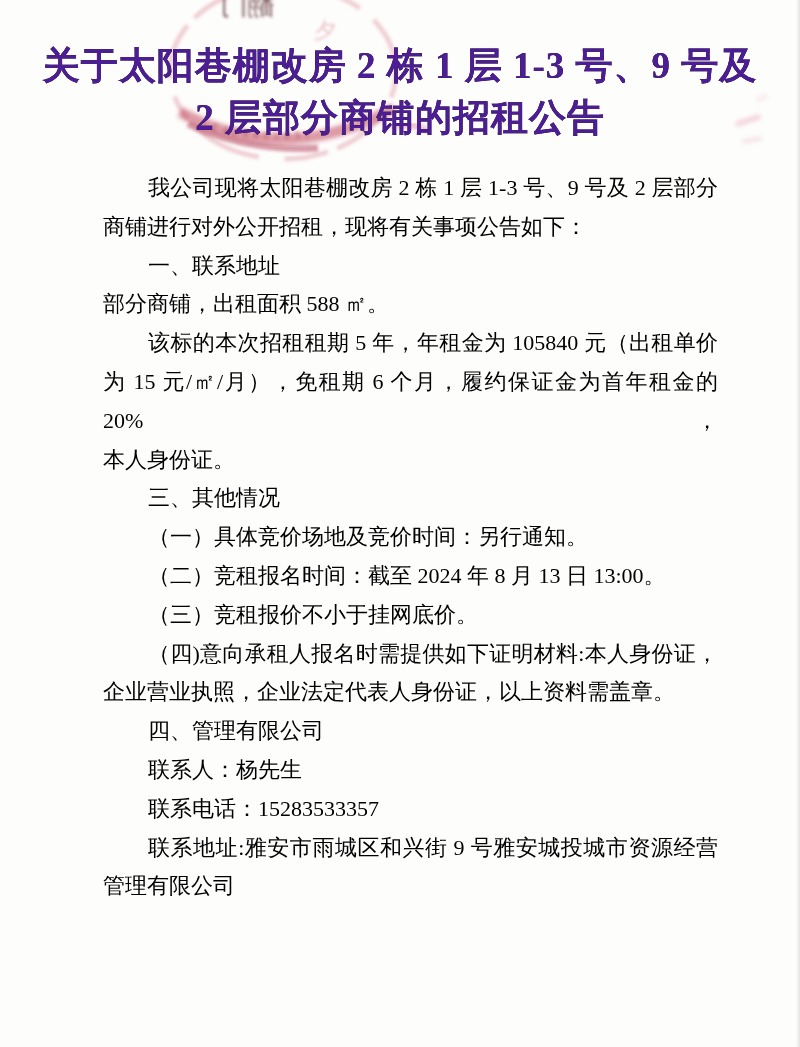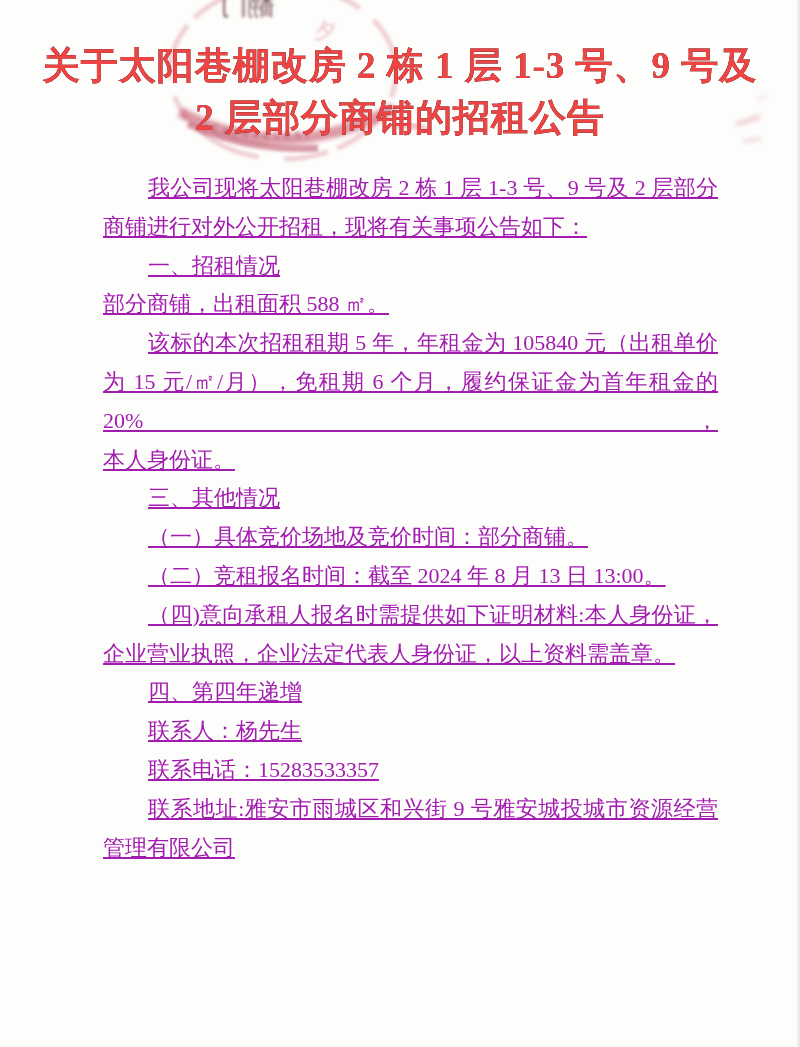--- a/index.html
+++ b/index.html
@@ -17,31 +17,30 @@
   
   .scan-edge-right {
     position: absolute; top: 0; right: 0; width: 4px; height: 100%;
     background: linear-gradient(to right, rgba(0,0,0,0), rgba(0,0,0,0.10));
   }
   .title-block {
     position: absolute; top: 40px; left: 40px; right: 40px;
     text-align: center; z-index: 2;
   }
   .title-line {
-    font-size: 37px; font-weight: 700; color: #ef4444;
+    font-size: 37px; font-weight: 700; color: #4c1d95;
     line-height: 52px; letter-spacing: 1px;
     text-shadow: 0 0 0.6px #000;
   }
   .body-block {
     position: absolute; top: 169px; left: 103px; width: 615px; z-index: 2;
   }
   .line {
-    font-size: 22px; color: #a21caf; line-height: 38.8px;
+    font-size: 22px; color: #000000; line-height: 38.8px;
     white-space: nowrap;
-    text-decoration: underline;
   }
   .line.indent { padding-left: 45px; }
   .line.full { white-space: normal; text-align: justify; text-align-last: justify; }
   
   .stamp {
     position: absolute; left: 128px; top: -14px; z-index: 1;
     pointer-events: none;
   }
   
   .smudge {
@@ -84,31 +83,32 @@
   </svg>
 
   <div class="title-block">
     <div class="title-line">关于太阳巷棚改房 2 栋 1 层 1-3 号、9 号及</div>
     <div class="title-line">2 层部分商铺的招租公告</div>
   </div>
 
   <div class="body-block">
       <div class="line indent full">我公司现将太阳巷棚改房 2 栋 1 层 1-3 号、9 号及 2 层部分</div>
       <div class="line">商铺进行对外公开招租，现将有关事项公告如下：</div>
-      <div class="line indent">一、招租情况</div>
+      <div class="line indent">一、联系地址</div>
       <div class="line">部分商铺，出租面积 588 ㎡。</div>
       <div class="line indent full">该标的本次招租租期 5 年，年租金为 105840 元（出租单价</div>
       <div class="line full">为 15 元/㎡/月），免租期 6 个月，履约保证金为首年租金的 20%，</div>
       <div class="line">本人身份证。</div>
       <div class="line indent">三、其他情况</div>
-      <div class="line indent">（一）具体竞价场地及竞价时间：部分商铺。</div>
+      <div class="line indent">（一）具体竞价场地及竞价时间：另行通知。</div>
       <div class="line indent">（二）竞租报名时间：截至 2024 年 8 月 13 日 13:00。</div>
+      <div class="line indent">（三）竞租报价不小于挂网底价。</div>
       <div class="line indent full">（四)意向承租人报名时需提供如下证明材料:本人身份证，</div>
       <div class="line">企业营业执照，企业法定代表人身份证，以上资料需盖章。</div>
-      <div class="line indent">四、第四年递增</div>
+      <div class="line indent">四、管理有限公司</div>
       <div class="line indent">联系人：杨先生</div>
       <div class="line indent">联系电话：15283533357</div>
       <div class="line indent full">联系地址:雅安市雨城区和兴街 9 号雅安城投城市资源经营</div>
       <div class="line">管理有限公司</div>
     </div>
 
   <div class="smudge s1"></div>
   <div class="smudge s2"></div>
   <div class="smudge s3"></div>
 

